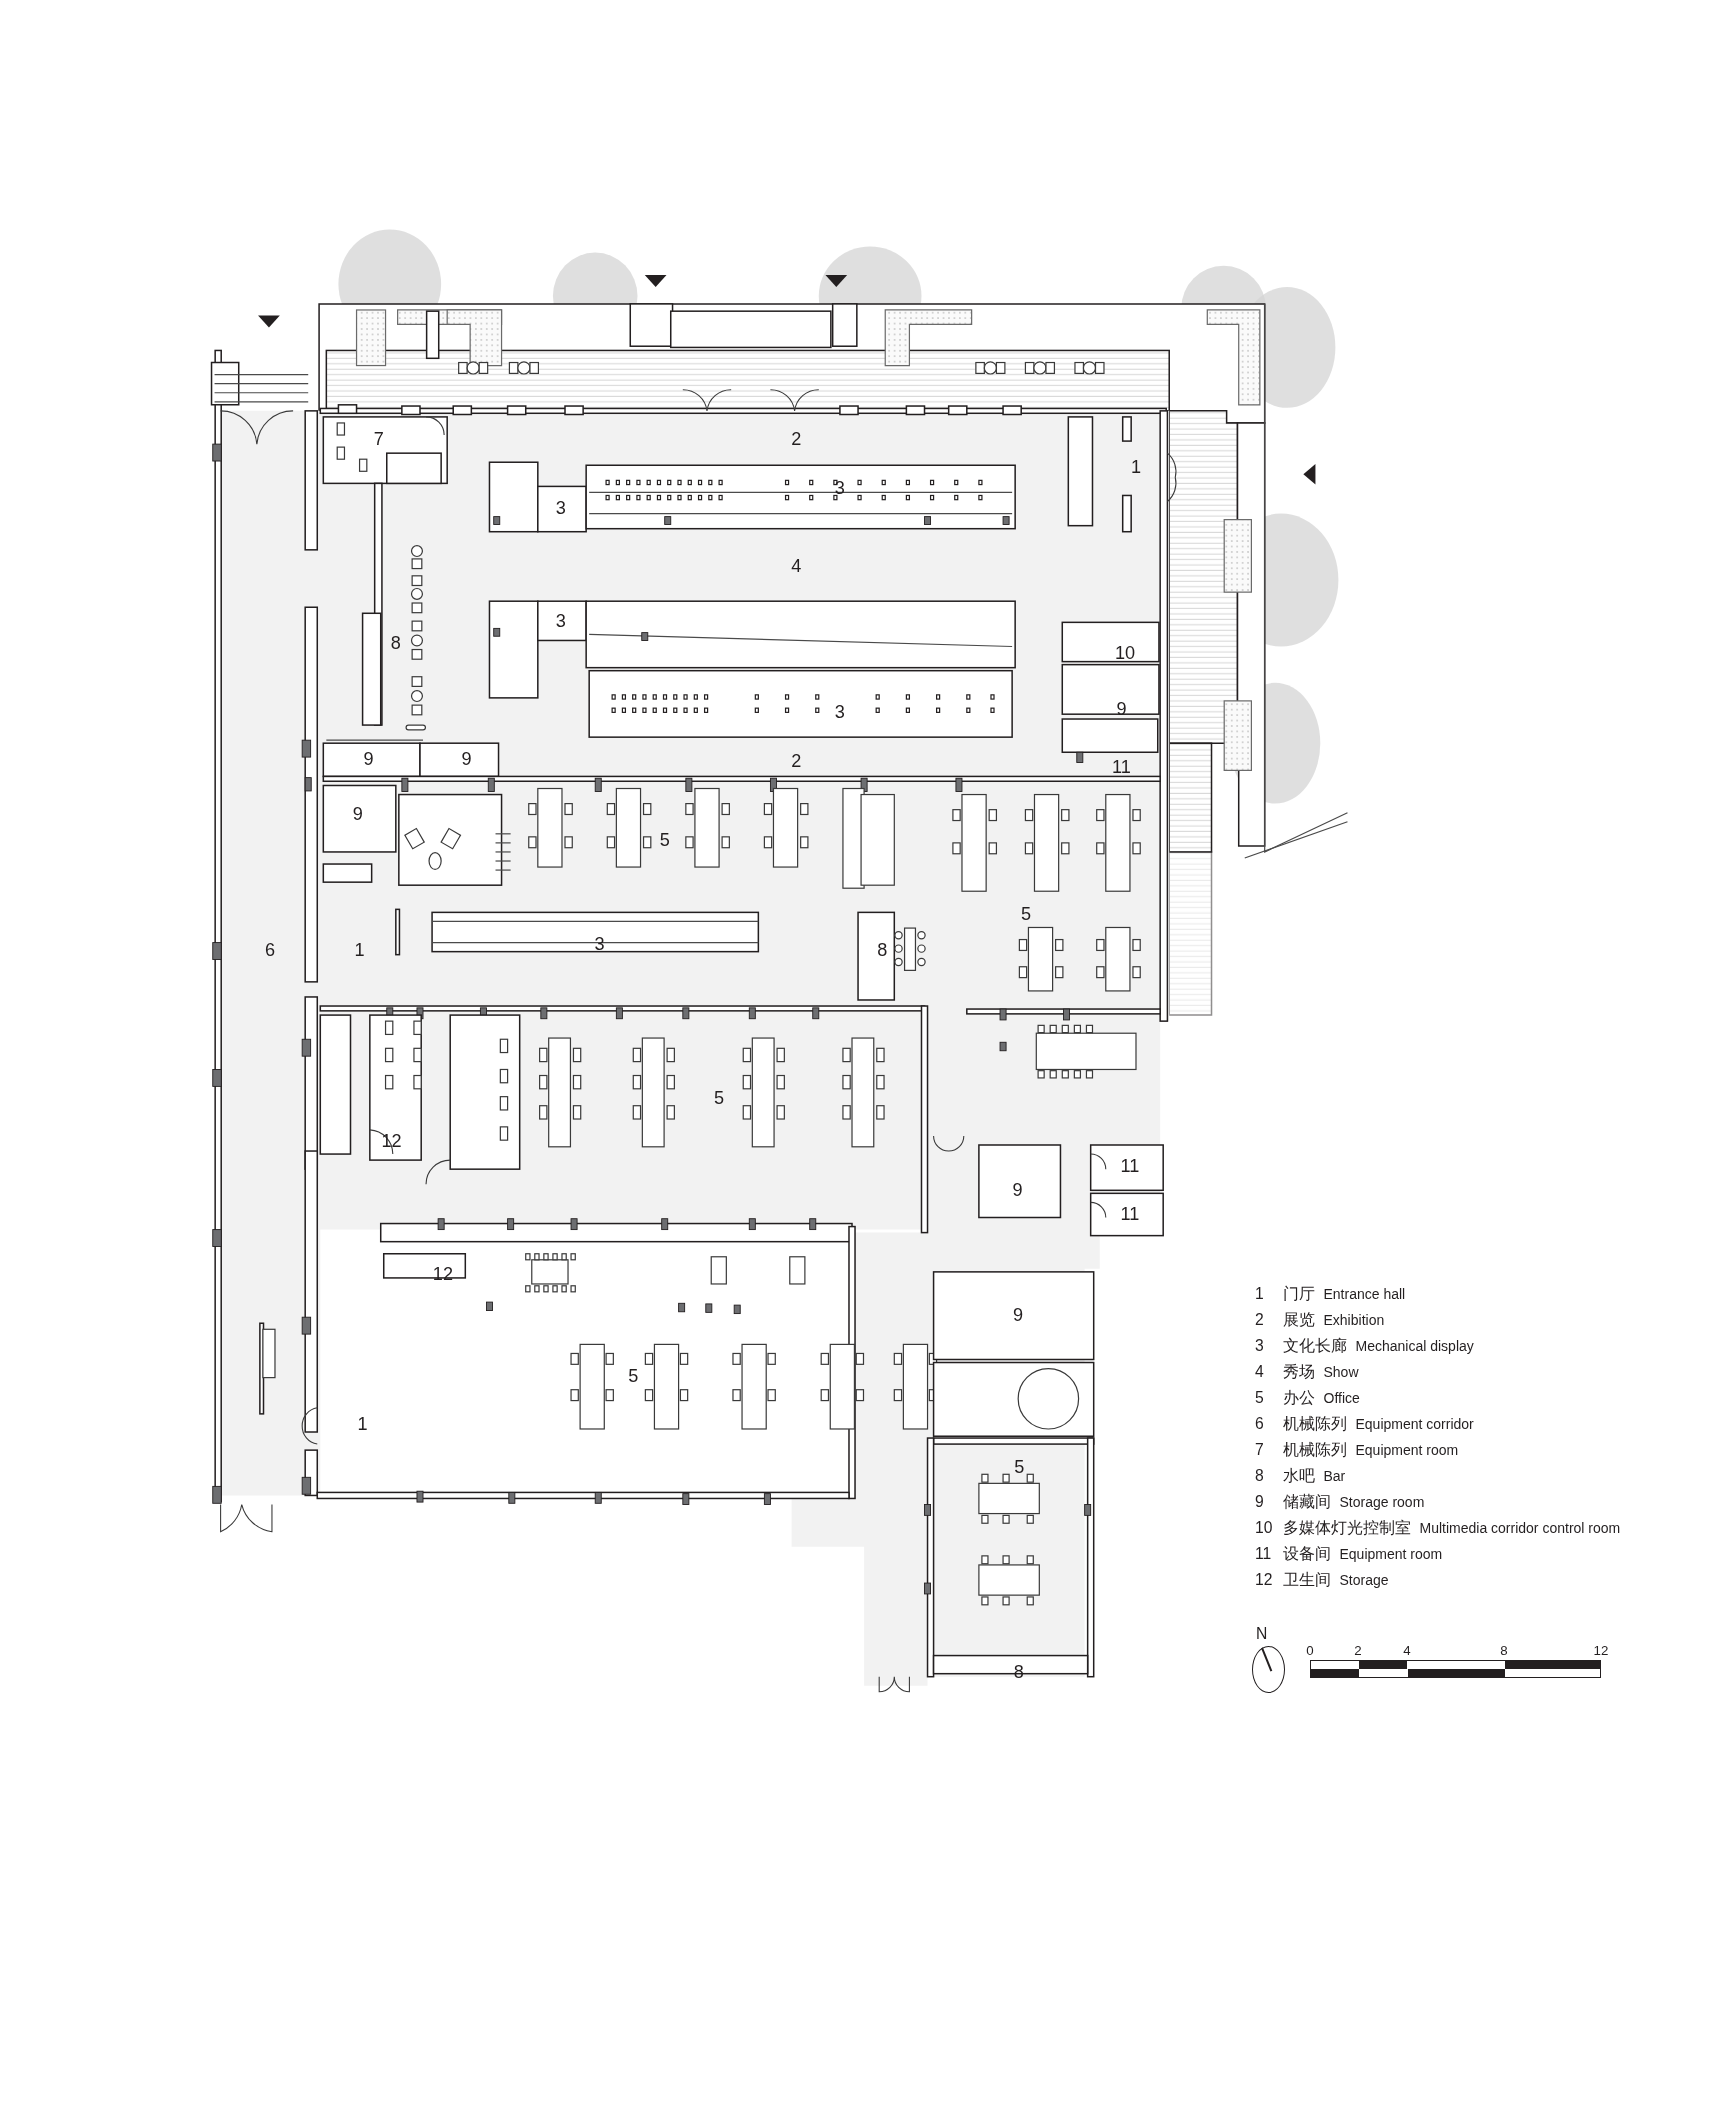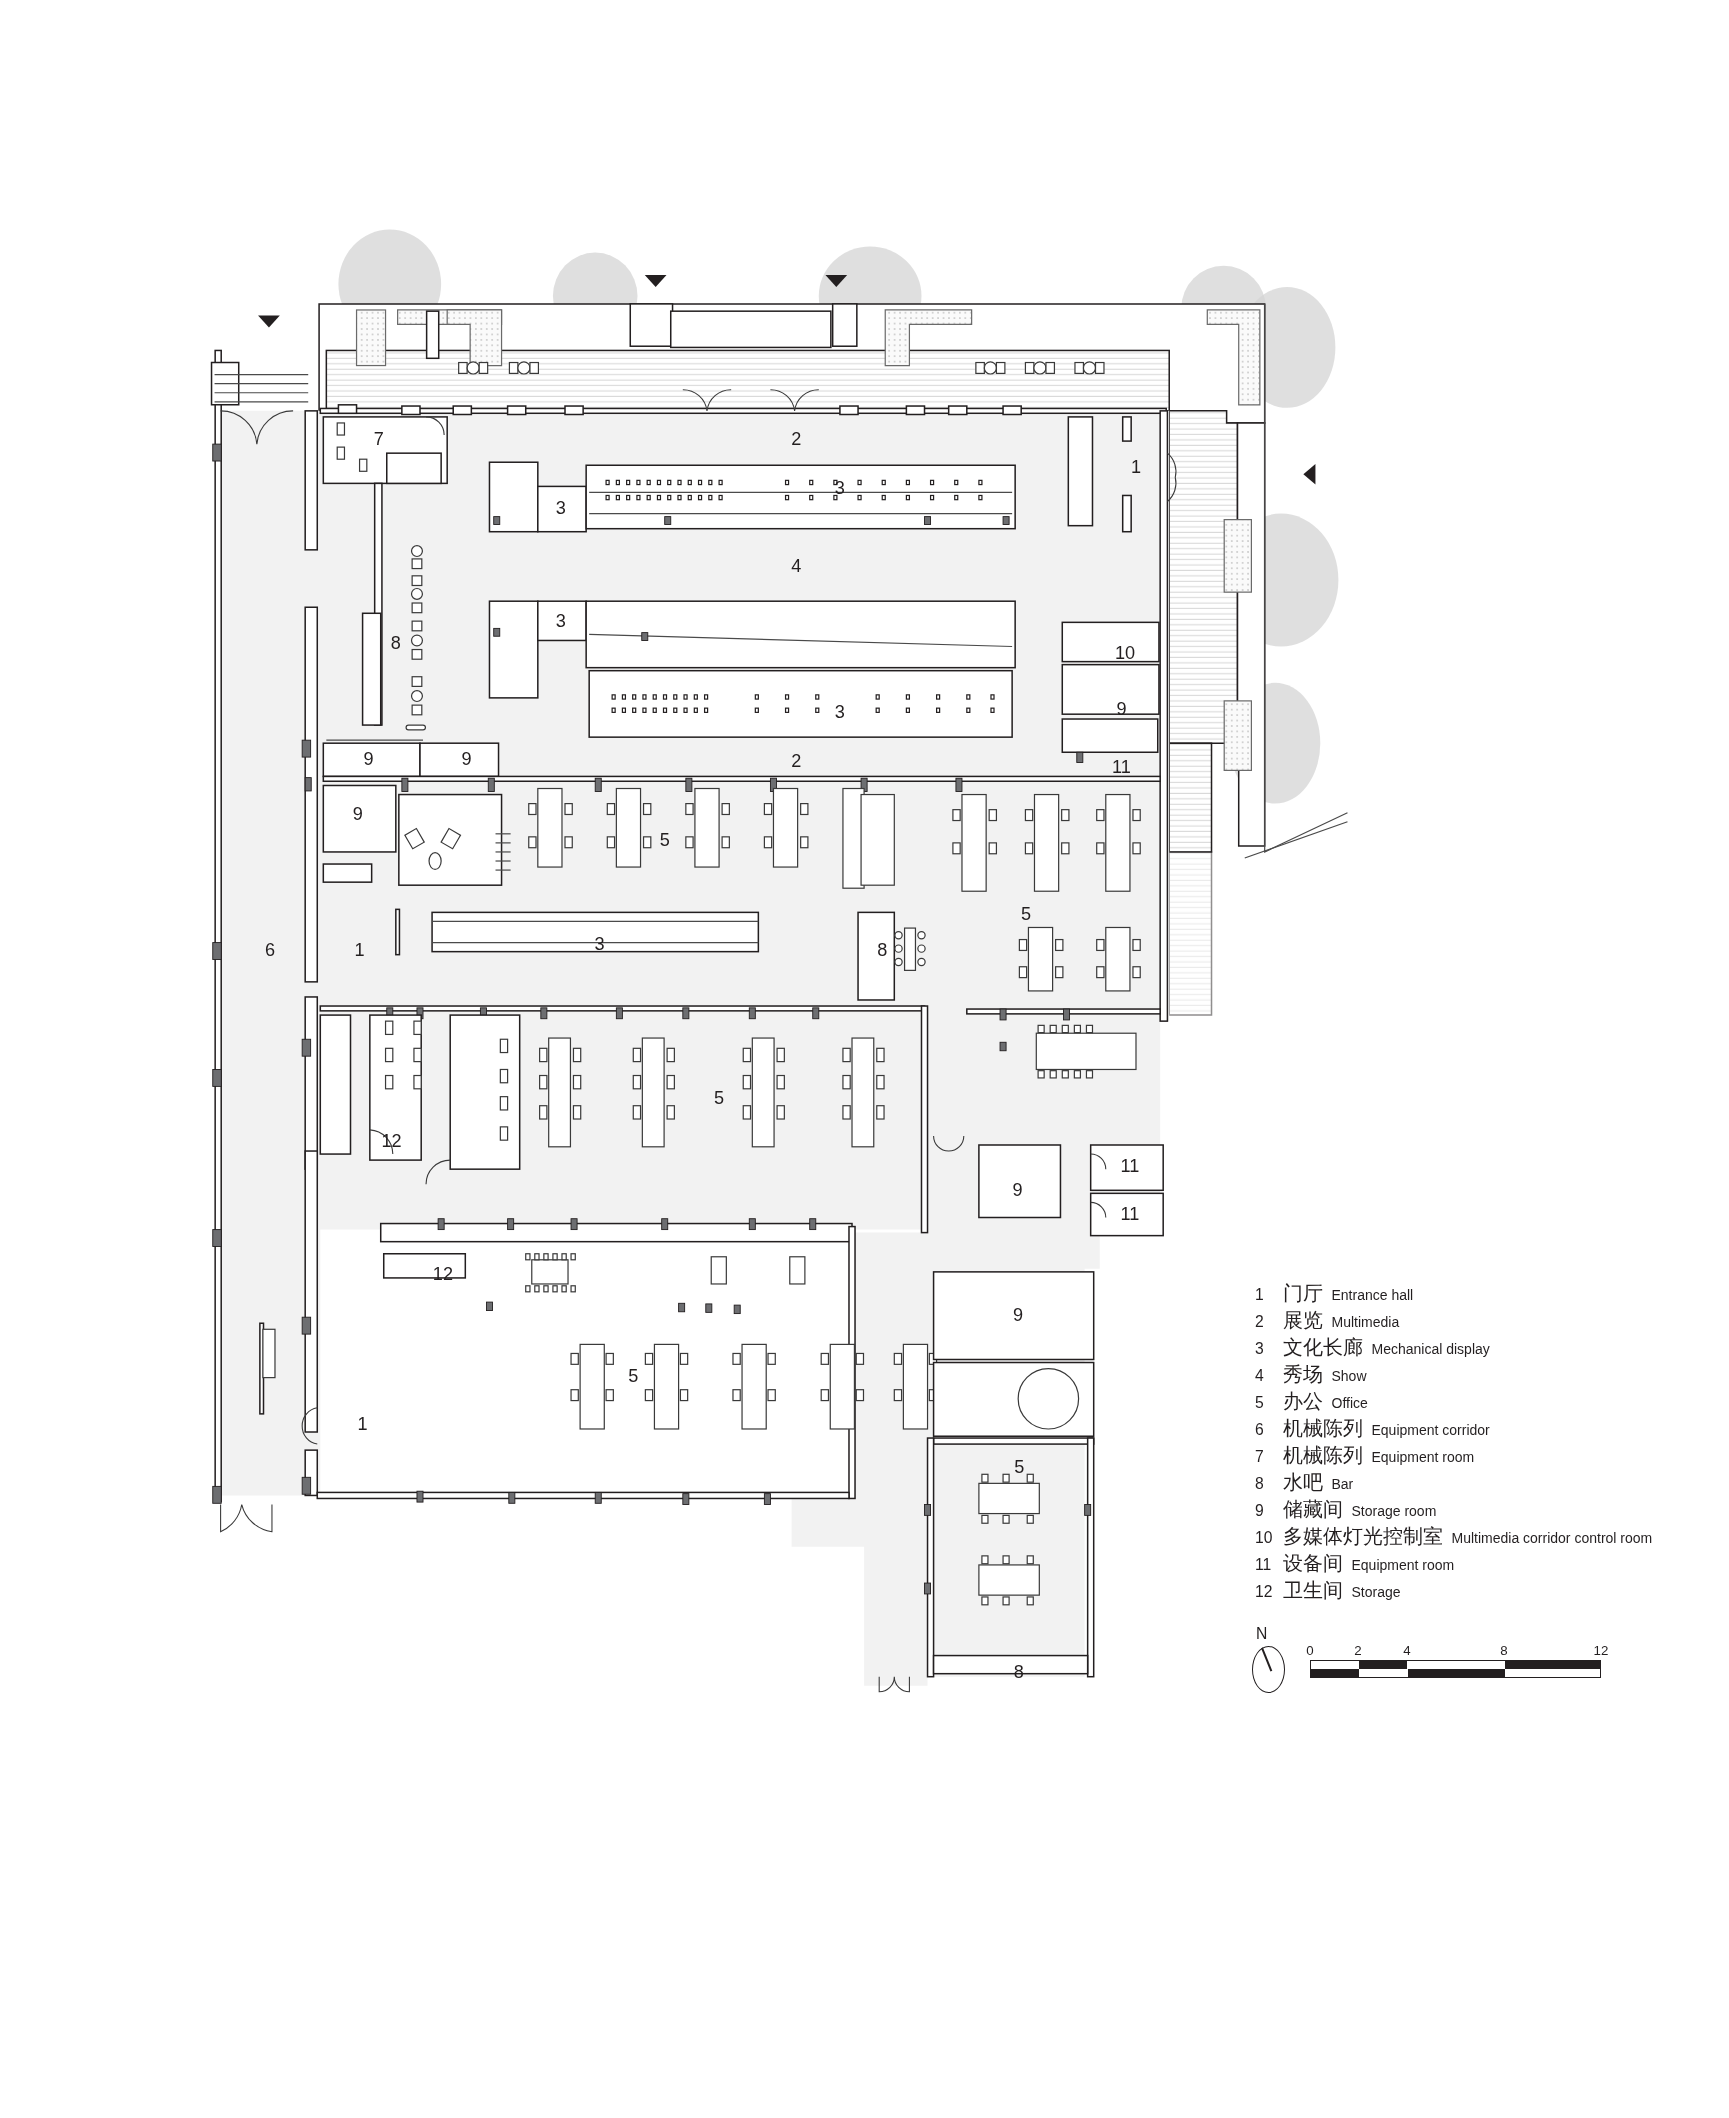--- a/index.html
+++ b/index.html
@@ -13,21 +13,21 @@
   .col{fill:#6d6e71;stroke:#231f20;stroke-width:1.5;}
   .post{fill:#fff;stroke:#231f20;stroke-width:2;}
   .tree{fill:#d4d4d4;opacity:0.75;}
   .desk{fill:#fff;stroke:#3a3a3a;stroke-width:2;}
   .door{fill:none;stroke:#3a3a3a;stroke-width:1.8;}
   .entry{fill:#231f20;}
   .room-label{font-family:"Liberation Sans",sans-serif;font-size:30px;fill:#231f20;text-anchor:middle;dominant-baseline:middle;}
   #legend{position:absolute;left:1255px;top:1281px;font-size:14.5px;line-height:25px;}
   .legend-item{display:flex;align-items:baseline;white-space:nowrap;}
   .legend-num{width:28px;font-size:15.7px;}
-  .legend-cn{font-size:20px;margin-right:8.5px;font-family:"DejaVu Sans",sans-serif;}
+  .legend-cn{font-size:16px;margin-right:8.5px;font-family:"DejaVu Sans",sans-serif;}
   .legend-en{font-size:14px;}
   #north{position:absolute;left:1250px;top:1625px;width:48px;height:66px;}
   #north .n-label{position:absolute;left:6px;top:0;font-size:15.7px;}
   #north .n-circle{position:absolute;left:2.4px;top:20.5px;width:31px;height:45px;border:1.2px solid #231f20;border-radius:50%;}
   #north .n-needle{position:absolute;left:11px;top:23px;width:1.8px;height:25px;background:#231f20;transform:rotate(-22deg);transform-origin:top center;}
   #scale{position:absolute;left:1310px;top:1643px;width:314px;height:42px;}
   .scale-tick{position:absolute;top:0;font-size:13.3px;transform:translateX(-50%);}
   .scale-bar{position:absolute;top:17px;left:0;width:291px;height:18px;border:0.9px solid #231f20;box-sizing:border-box;}
   .seg{position:absolute;height:50%;background:#231f20;}
 </style>
@@ -632,21 +632,21 @@
 
 <div id="legend">
   <div class="legend-item">
       <span class="legend-num">1</span>
       <span class="legend-cn">门厅</span>
       <span class="legend-en">Entrance hall</span>
     </div>
   <div class="legend-item">
       <span class="legend-num">2</span>
       <span class="legend-cn">展览</span>
-      <span class="legend-en">Multimedia</span>
+      <span class="legend-en">Exhibition</span>
     </div>
   <div class="legend-item">
       <span class="legend-num">3</span>
       <span class="legend-cn">文化长廊</span>
       <span class="legend-en">Mechanical display</span>
     </div>
   <div class="legend-item">
       <span class="legend-num">4</span>
       <span class="legend-cn">秀场</span>
       <span class="legend-en">Show</span>

